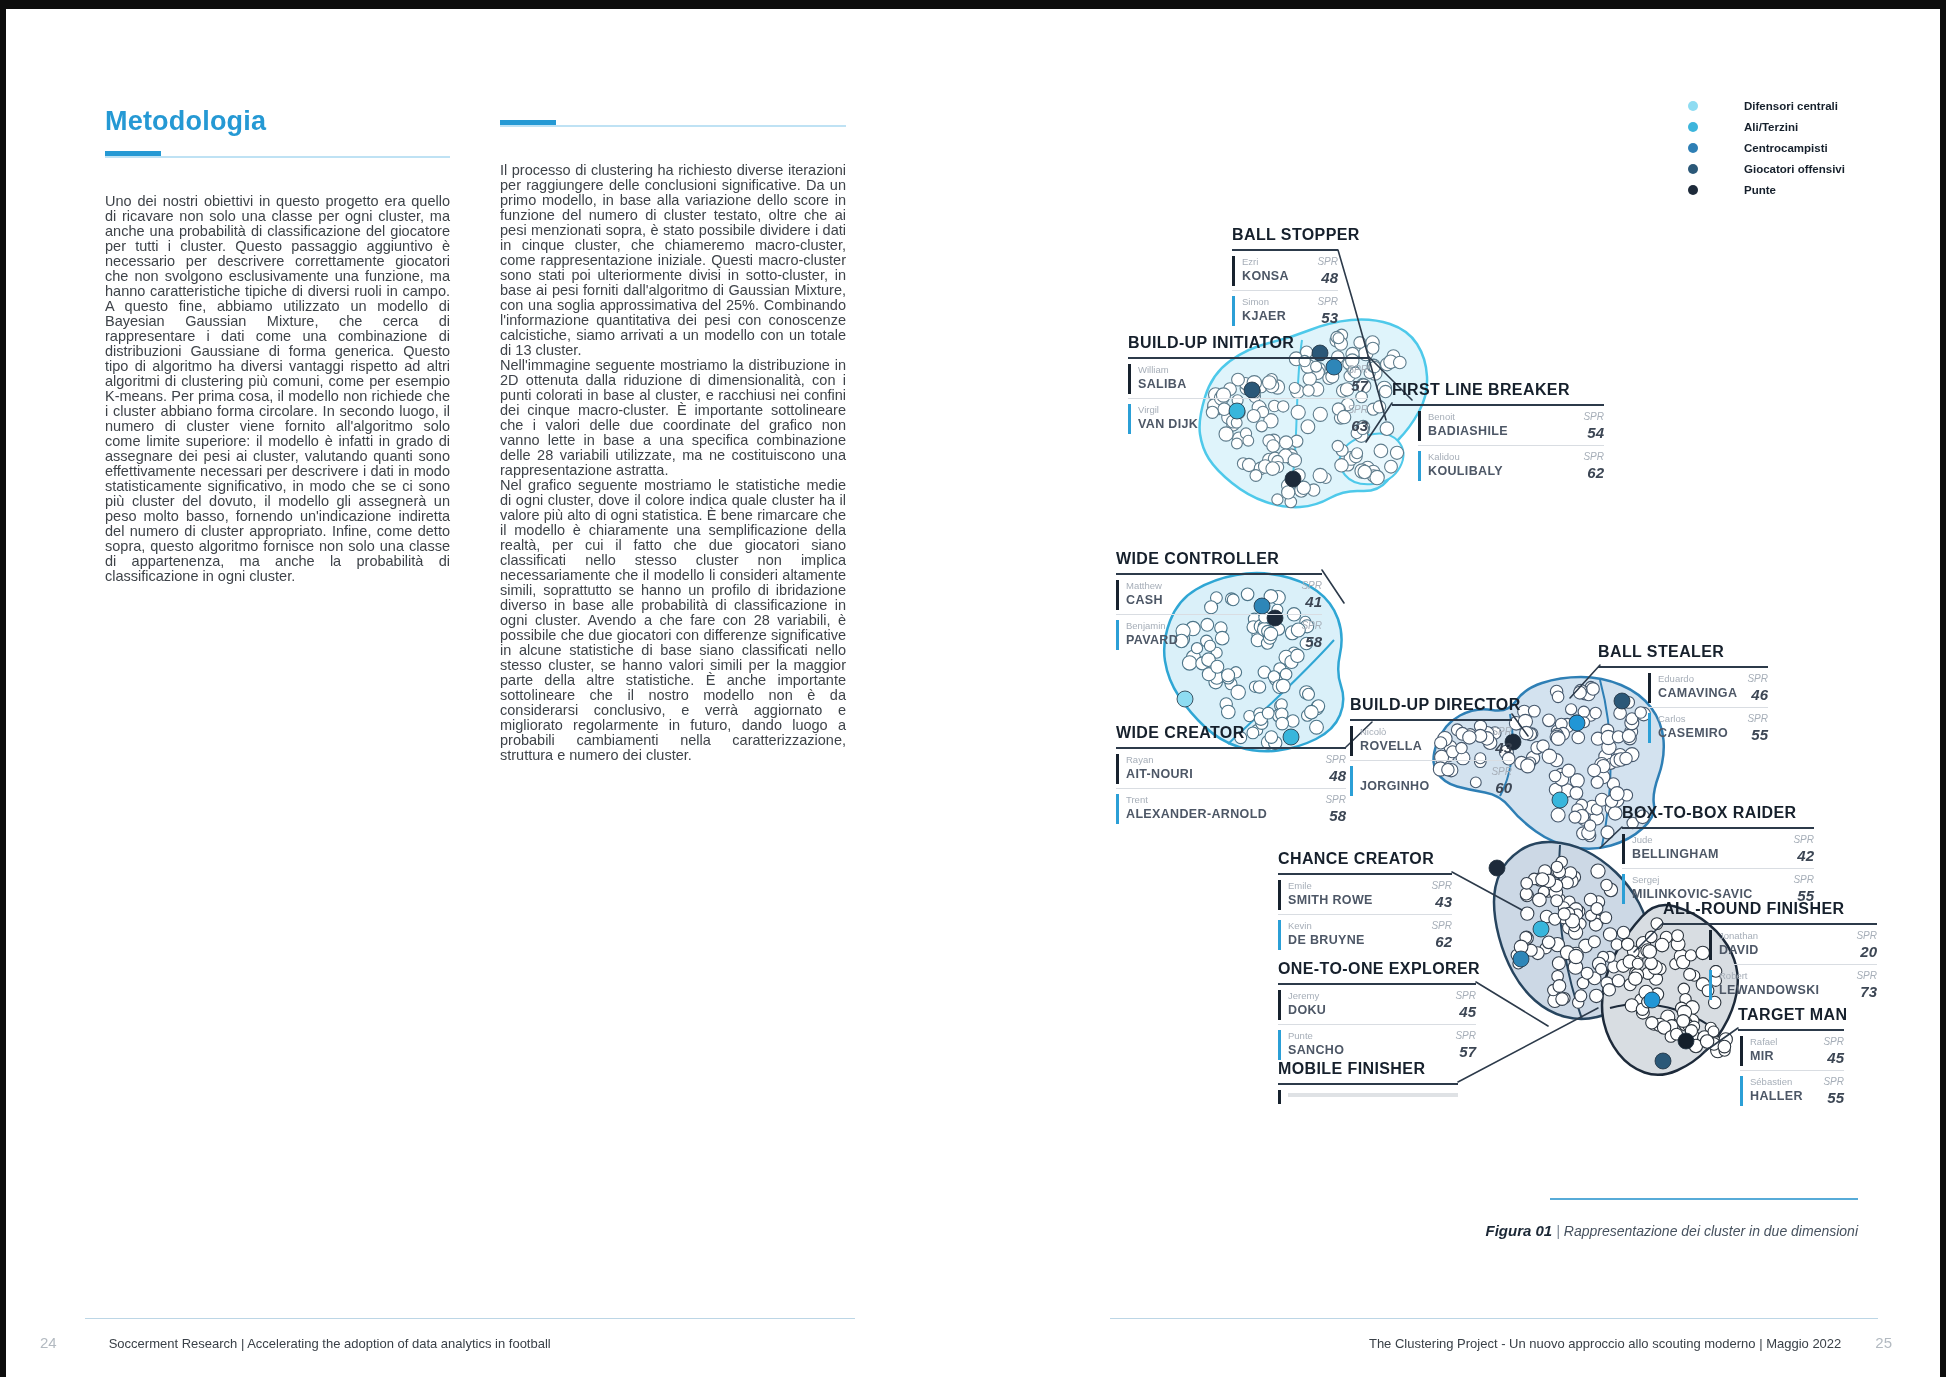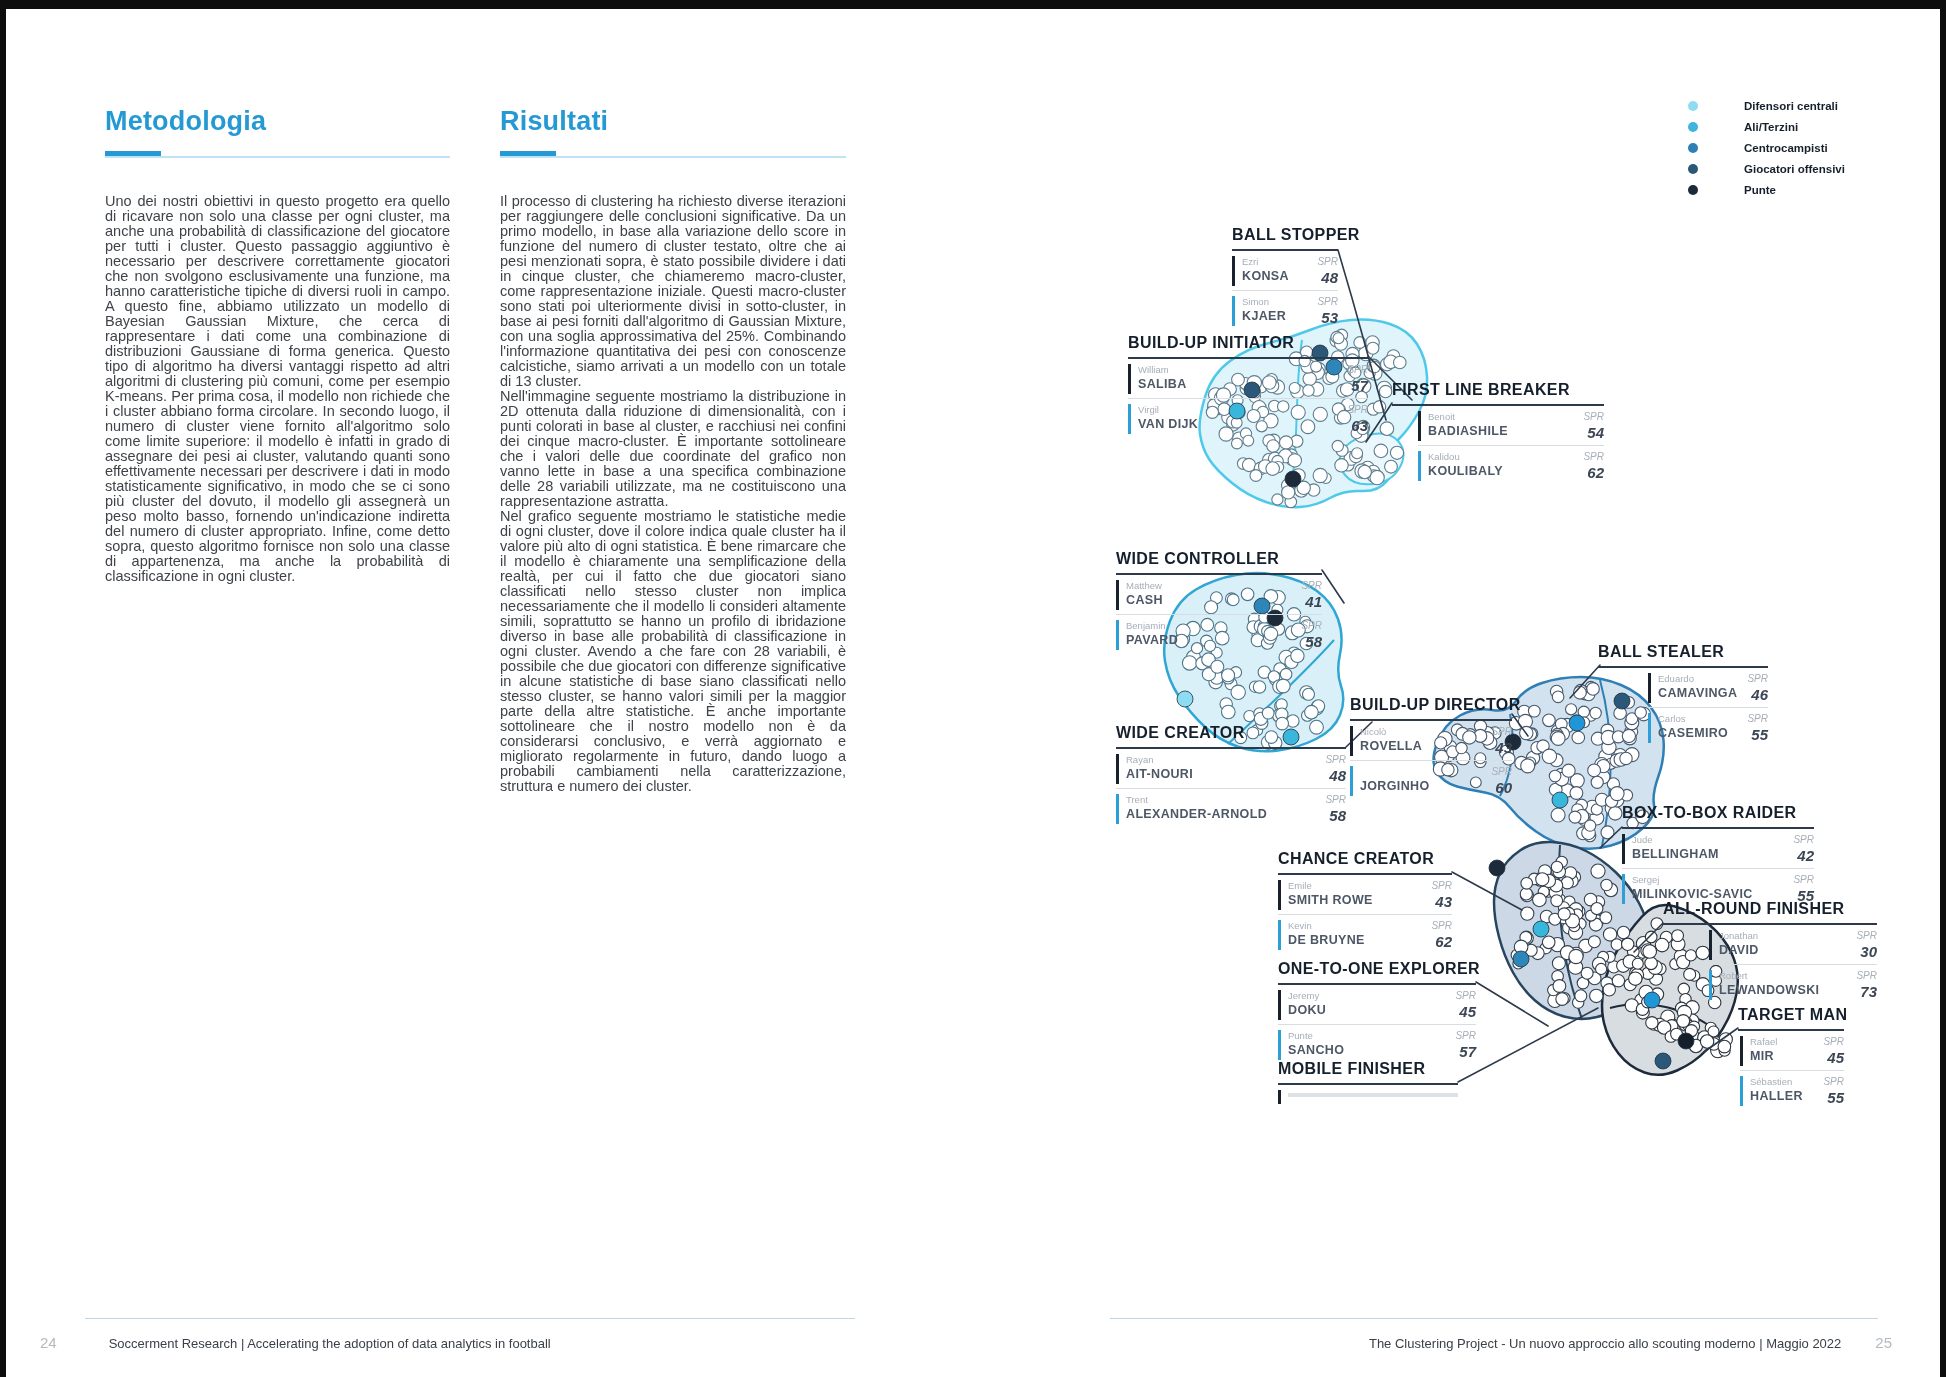--- a/index.html
+++ b/index.html
@@ -77,21 +77,20 @@
 
   <section class="col col1">
     <h1>Metodologia</h1>
     <div class="rule">
         <span class="rule-thick"></span>
       </div>
     <p class="bodytext">Uno dei nostri obiettivi in questo progetto era quello di ricavare non solo una classe per ogni cluster, ma anche una probabilità di classificazione del giocatore per tutti i cluster. Questo passaggio aggiuntivo è necessario per descrivere correttamente giocatori che non svolgono esclusivamente una funzione, ma hanno caratteristiche tipiche di diversi ruoli in campo. A questo fine, abbiamo utilizzato un modello di Bayesian Gaussian Mixture, che cerca di rappresentare i dati come una combinazione di distribuzioni Gaussiane di forma generica. Questo tipo di algoritmo ha diversi vantaggi rispetto ad altri algoritmi di clustering più comuni, come per esempio K-means. Per prima cosa, il modello non richiede che i cluster abbiano forma circolare. In secondo luogo, il numero di cluster viene fornito all'algoritmo solo come limite superiore: il modello è infatti in grado di assegnare dei pesi ai cluster, valutando quanti sono effettivamente necessari per descrivere i dati in modo statisticamente significativo, in modo che se ci sono più cluster del dovuto, il modello gli assegnerà un peso molto basso, fornendo un'indicazione indiretta del numero di cluster appropriato. Infine, come detto sopra, questo algoritmo fornisce non solo una classe di appartenenza, ma anche la probabilità di classificazione in ogni cluster.</p>
   </section>
 
   <section class="col col2">
-    <h1>Risultati</h1>
     <div class="rule">
         <span class="rule-thick"></span>
       </div>
     <p class="bodytext">Il processo di clustering ha richiesto diverse iterazioni per raggiungere delle conclusioni significative. Da un primo modello, in base alla variazione dello score in funzione del numero di cluster testato, oltre che ai pesi menzionati sopra, è stato possibile dividere i dati in cinque cluster, che chiameremo macro-cluster, come rappresentazione iniziale. Questi macro-cluster sono stati poi ulteriormente divisi in sotto-cluster, in base ai pesi forniti dall'algoritmo di Gaussian Mixture, con una soglia approssimativa del 25%. Combinando l'informazione quantitativa dei pesi con conoscenze calcistiche, siamo arrivati a un modello con un totale di 13 cluster.</p>
     <p class="bodytext">Nell'immagine seguente mostriamo la distribuzione in 2D ottenuta dalla riduzione di dimensionalità, con i punti colorati in base al cluster, e racchiusi nei confini dei cinque macro-cluster. È importante sottolineare che i valori delle due coordinate del grafico non vanno lette in base a una specifica combinazione delle 28 variabili utilizzate, ma ne costituiscono una rappresentazione astratta.</p>
     <p class="bodytext">Nel grafico seguente mostriamo le statistiche medie di ogni cluster, dove il colore indica quale cluster ha il valore più alto di ogni statistica. È bene rimarcare che il modello è chiaramente una semplificazione della realtà, per cui il fatto che due giocatori siano classificati nello stesso cluster non implica necessariamente che il modello li consideri altamente simili, soprattutto se hanno un profilo di ibridazione diverso in base alle probabilità di classificazione in ogni cluster. Avendo a che fare con 28 variabili, è possibile che due giocatori con differenze significative in alcune statistiche di base siano classificati nello stesso cluster, se hanno valori simili per la maggior parte della altre statistiche. È anche importante sottolineare che il nostro modello non è da considerarsi conclusivo, e verrà aggiornato e migliorato regolarmente in futuro, dando luogo a probabili cambiamenti nella caratterizzazione, struttura e numero dei cluster.</p>
   </section>
 
   <svg id="figsvg" width="1946" height="1377" viewBox="0 0 1946 1377">
       <path d="M1200,434 Q1198,420 1205,397 Q1212,374 1230,361 Q1248,348 1269,343 Q1290,338 1310,330 Q1330,322 1351,320 Q1372,318 1390,324 Q1408,330 1417,344 Q1426,358 1427,376.5 Q1428,395 1419,411.5 Q1410,428 1398,440 Q1386,452 1391,461 Q1396,470 1387,481 Q1378,492 1361,491 Q1344,490 1330,498 Q1316,506 1300,507 Q1284,508 1266,502 Q1248,496 1232,483 Q1216,470 1209,459 Q1202,448 1200,434 Z" fill="#dff4fb" stroke="#4ec9ea" stroke-width="2.5" stroke-linejoin="round"></path>
@@ -970,21 +969,21 @@
         <div class="cl-title">ALL-ROUND FINISHER</div>
         <div class="cl-rows" style="margin-left: 46px;">
           <div class="prow">
             <span class="pbar b0"></span>
             <div class="pnames">
               <span class="pfirst">Jonathan</span>
               <span class="plast">DAVID</span>
             </div>
             <div class="pspr">
               <span class="spr-t">SPR</span>
-              <span class="spr-v">30</span>
+              <span class="spr-v">20</span>
             </div>
           </div>
           <div class="pdiv"></div>
           <div class="prow">
             <span class="pbar b1"></span>
             <div class="pnames">
               <span class="pfirst">Robert</span>
               <span class="plast">LEWANDOWSKI</span>
             </div>
             <div class="pspr">
@@ -1040,20 +1039,26 @@
     <div class="litem">
         <span class="ldot" style="background: rgb(43, 88, 120);"></span>
         <span class="llabel">Giocatori offensivi</span>
       </div>
     <div class="litem">
         <span class="ldot" style="background: rgb(29, 42, 58);"></span>
         <span class="llabel">Punte</span>
       </div>
   </div>
 
+  <div class="caption">
+    <div class="caption-line"></div>
+    <div class="caption-text">
+      <span class="cap-label">Figura 01</span><span class="cap-sep">|</span><span class="cap-rest">Rappresentazione dei cluster in due dimensioni</span>
+    </div>
+  </div>
 
   <div class="fline fl-left"></div>
   <div class="fline fl-right"></div>
   <div class="footer-left">
     <span class="pageno">24</span>
     <span class="ftext">Soccerment Research | Accelerating the adoption of data analytics in football</span>
   </div>
   <div class="footer-right">
     <span class="ftext">The Clustering Project - Un nuovo approccio allo scouting moderno | Maggio 2022</span>
     <span class="pageno">25</span>

